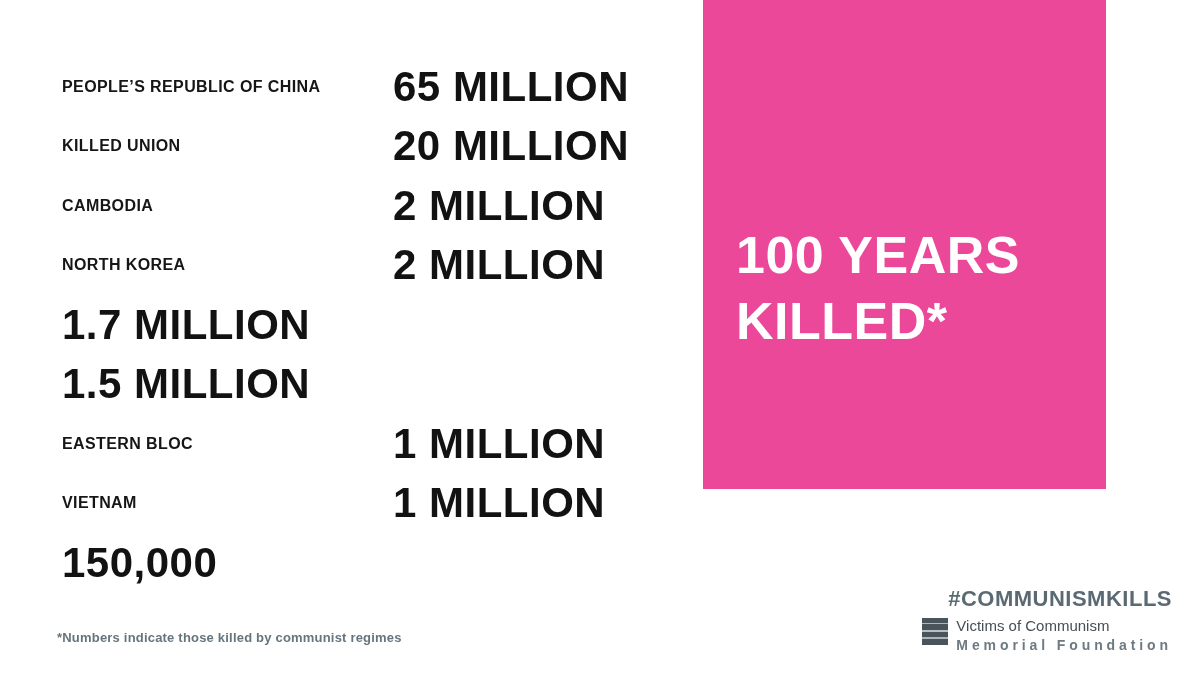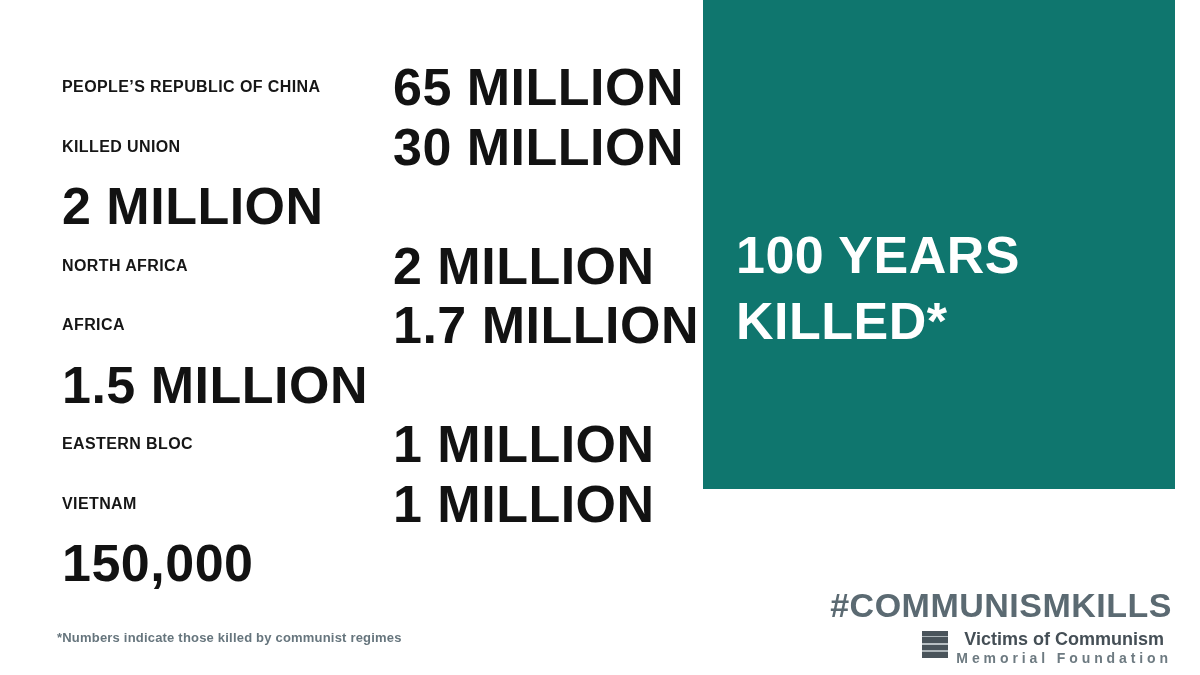--- a/index.html
+++ b/index.html
@@ -28,33 +28,33 @@
     align-items: center;
     height: 59.5px;
   }
   .row .label {
     font-size: 16px;
     font-weight: bold;
     letter-spacing: 0.4px;
     color: #161616;
   }
   .row .value {
-    font-size: 52px;
+    font-size: 42px;
     font-weight: 800;
     letter-spacing: 0.5px;
     color: #121212;
     white-space: nowrap;
   }
 
   
   .banner {
     position: absolute;
     left: 703px; top: 0;
-    width: 472px; height: 489px;
-    background: #0f766e;
+    width: 403px; height: 489px;
+    background: #ec4899;
   }
   .banner-text {
     position: absolute;
     left: 33px; top: 222px;
     color: #ffffff;
     font-size: 52px;
     font-weight: 800;
     line-height: 66px;
     letter-spacing: 0.5px;
     white-space: nowrap;
@@ -70,21 +70,21 @@
     letter-spacing: 0.2px;
   }
 
   
   .branding {
     position: absolute;
     right: 28px; top: 586px;
     text-align: right;
   }
   .hashtag {
-    font-size: 34px;
+    font-size: 22px;
     font-weight: 800;
     color: #5b6a72;
     letter-spacing: 0.5px;
     margin-bottom: 5px;
   }
   .logo {
     display: flex;
     align-items: flex-start;
     justify-content: flex-end;
     gap: 8px;
@@ -98,26 +98,25 @@
       #aeb6ba 18%, #aeb6ba 24%,
       #4a545b 24%, #4a545b 44%,
       #b8bfc3 44%, #b8bfc3 50%,
       #4a545b 50%, #4a545b 70%,
       #aeb6ba 70%, #aeb6ba 76%,
       #4a545b 76%, #4a545b 100%
     );
   }
   .logo-text { text-align: left; }
   .org-name {
-    font-size: 18px;
-    font-weight: 700;
+    font-size: 15px;
+    font-weight: 400;
     color: #454f56;
     line-height: 18px;
     white-space: nowrap;
-    margin-left: 8px;
   }
   .org-subtitle {
     font-size: 14px;
     font-weight: 600;
     color: #6d7a81;
     letter-spacing: 3.9px;
     margin-top: 2px;
     white-space: nowrap;
   }
 </style>
@@ -126,31 +125,31 @@
 
 <div class="canvas">
 
   <div class="list" id="death-toll-list">
       <div class="row">
         <div class="label">PEOPLE’S REPUBLIC OF CHINA</div>
         <div class="value">65 MILLION</div>
       </div>
       <div class="row">
         <div class="label">KILLED UNION</div>
-        <div class="value">30 MILLION</div>
+        <div class="value">20 MILLION</div>
       </div>
       <div class="row">
+        <div class="label">CAMBODIA</div>
         <div class="value">2 MILLION</div>
       </div>
       <div class="row">
-        <div class="label">NORTH AFRICA</div>
+        <div class="label">NORTH KOREA</div>
         <div class="value">2 MILLION</div>
       </div>
       <div class="row">
-        <div class="label">AFRICA</div>
         <div class="value">1.7 MILLION</div>
       </div>
       <div class="row">
         <div class="value">1.5 MILLION</div>
       </div>
       <div class="row">
         <div class="label">EASTERN BLOC</div>
         <div class="value">1 MILLION</div>
       </div>
       <div class="row">

